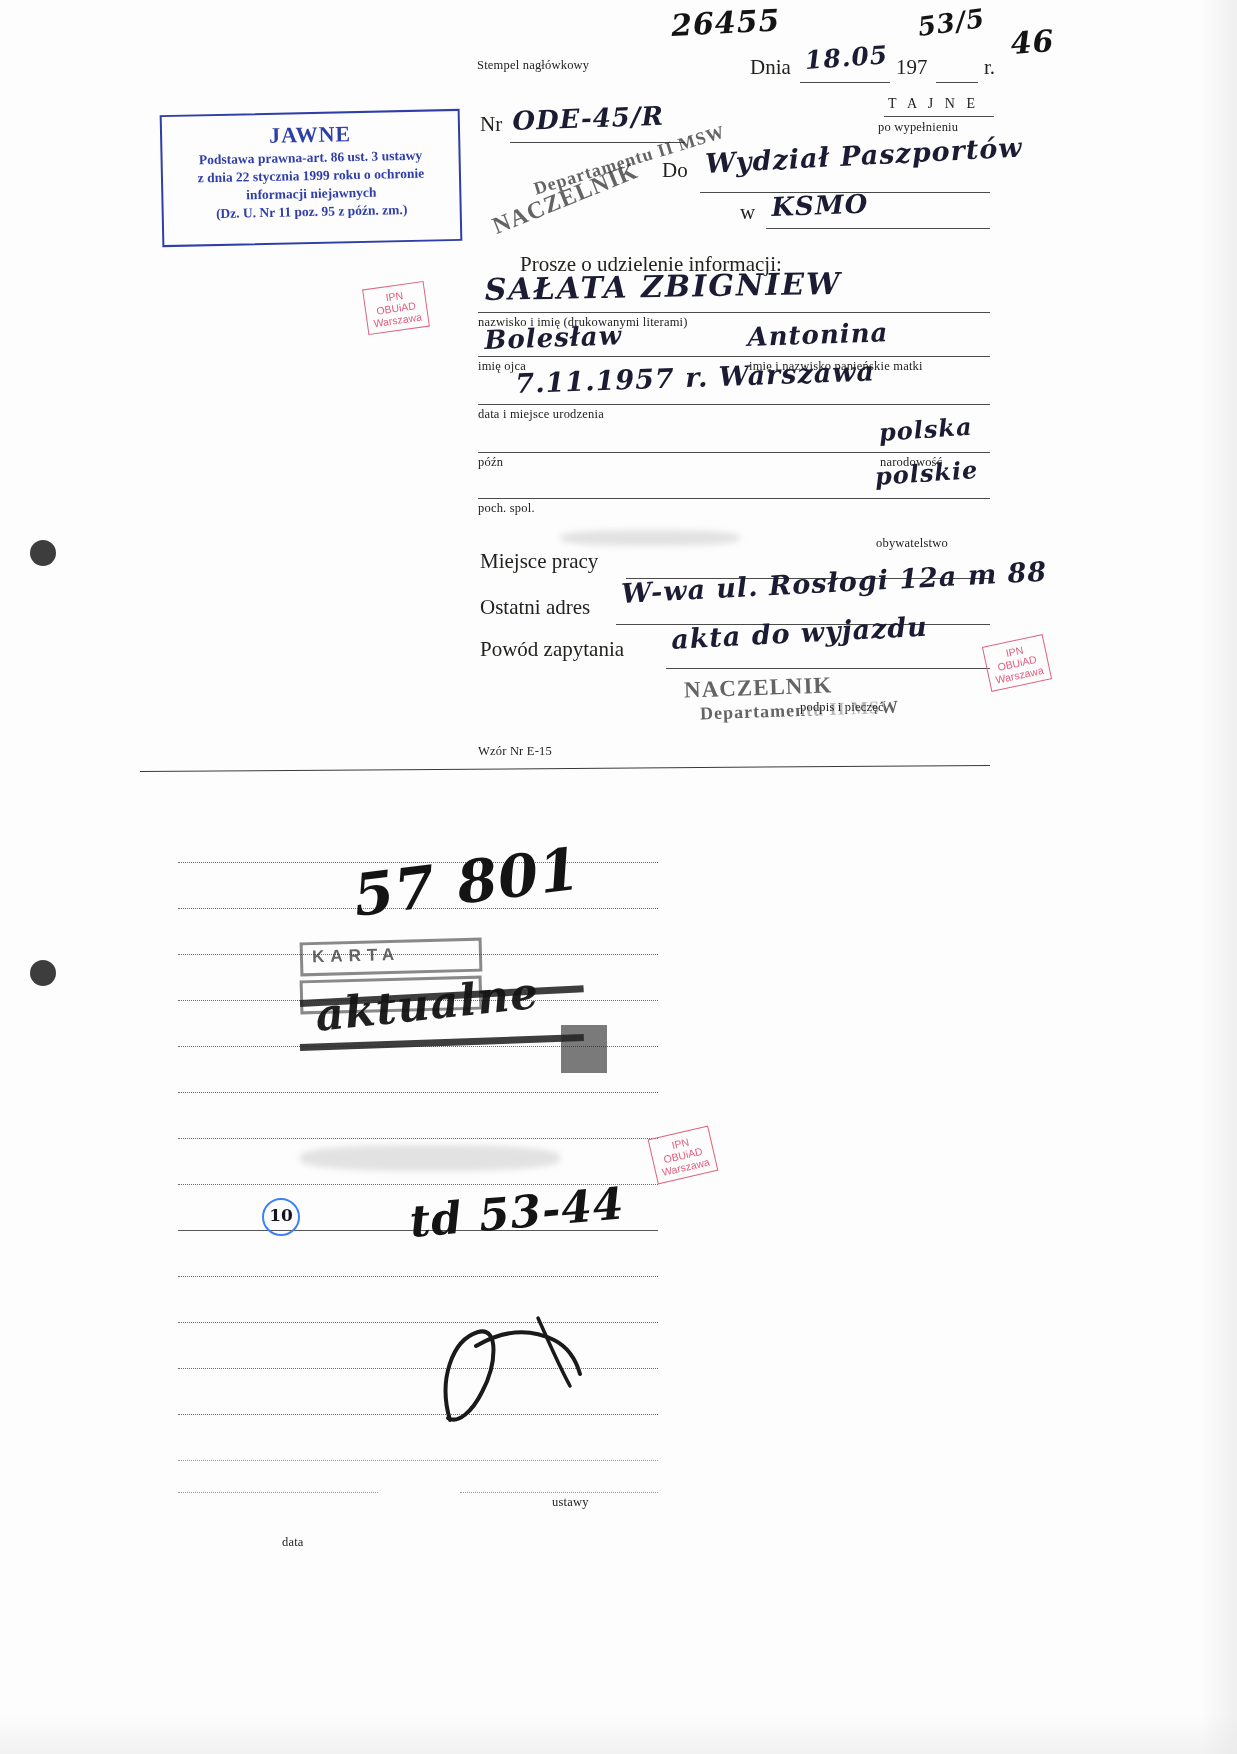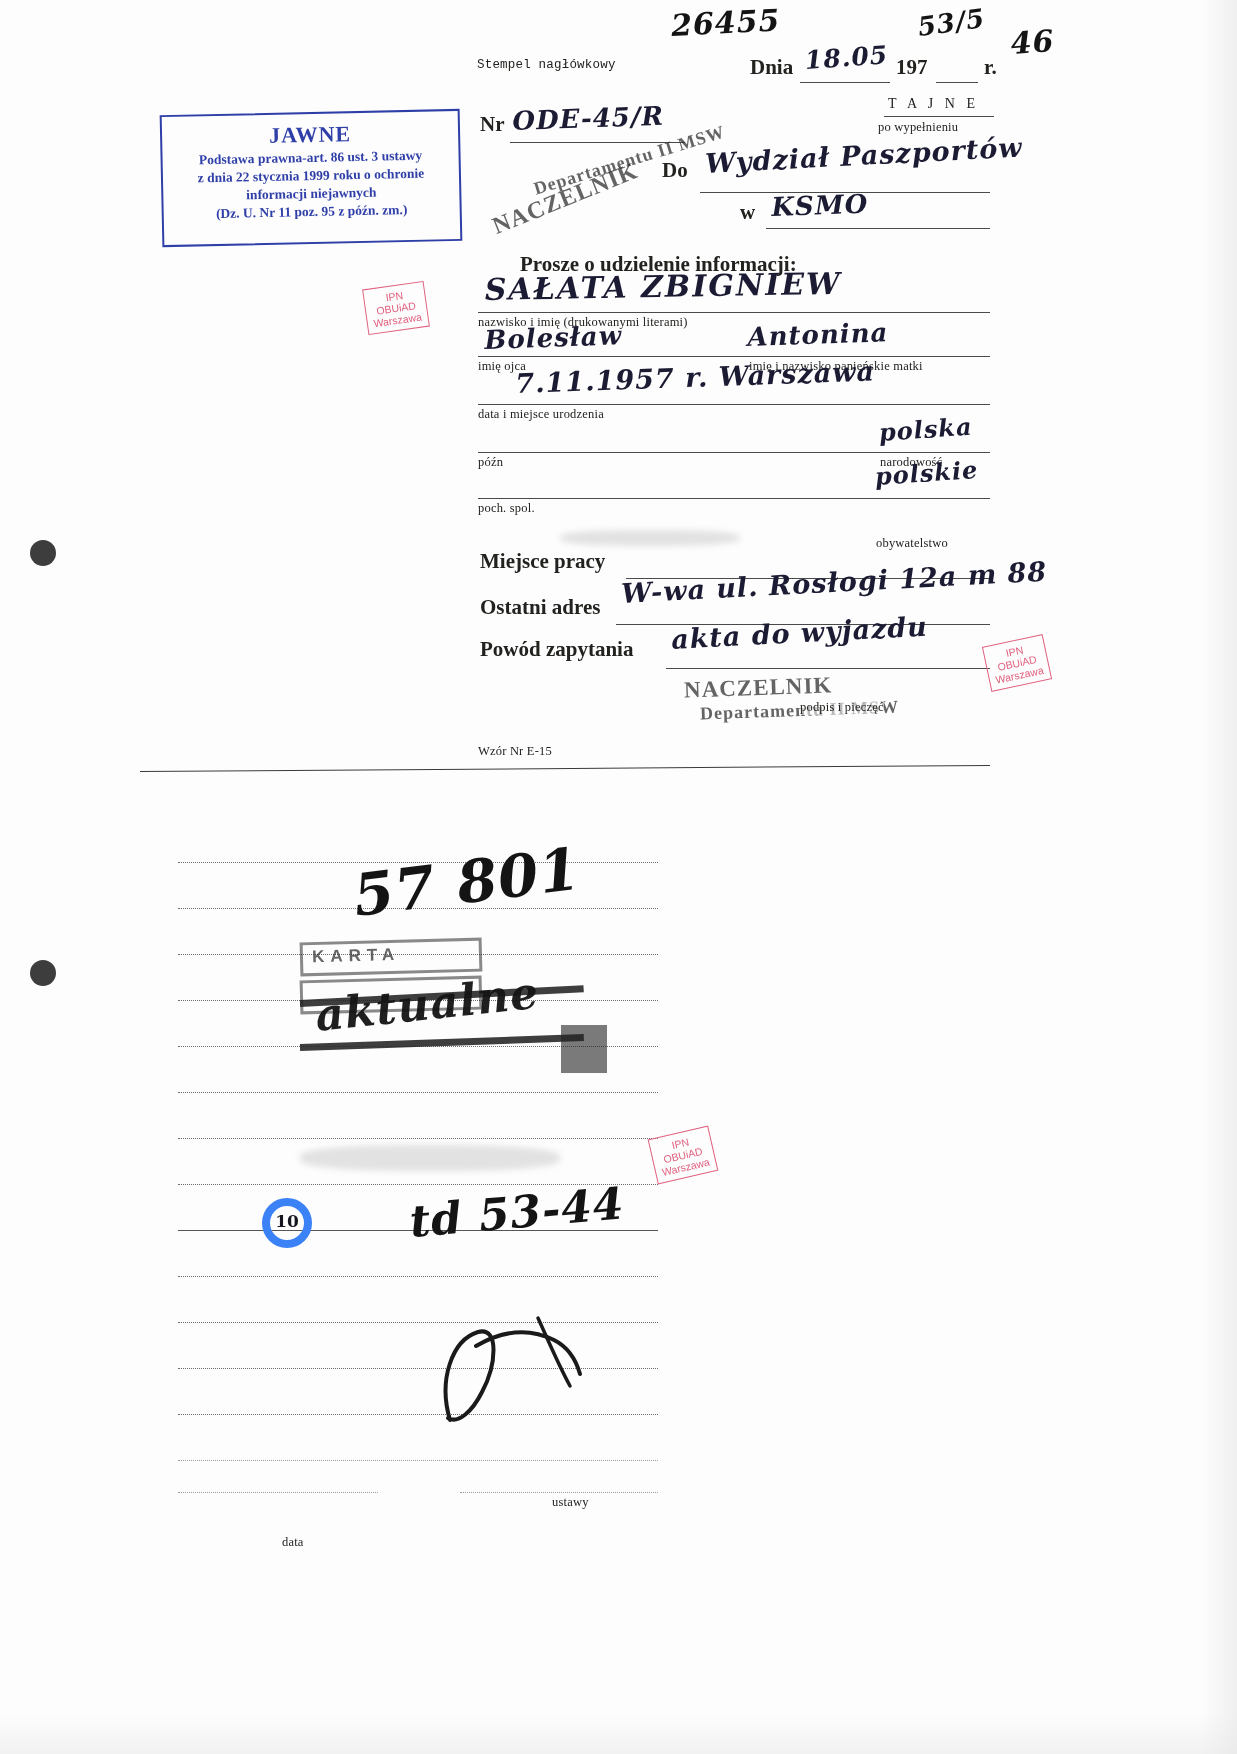--- a/index.html
+++ b/index.html
@@ -43,21 +43,20 @@
   }
   .tiny {
     font-size: 12.5px;
     letter-spacing: 0.2px;
   }
   .small {
     font-size: 14px;
   }
   .big {
     font-size: 21px;
-    font-weight: bold;
   }
 
   
   .rule {
     position: absolute;
     border-bottom: 1px solid #4a4a4a;
     height: 0;
   }
   .rule-dotted {
     position: absolute;
@@ -138,21 +137,21 @@
   .punch {
     position: absolute;
     width: 26px; height: 26px;
     border-radius: 50%;
     background: #3d3d3d;
   }
 
   .ring-number {
     position: absolute;
     width: 34px; height: 34px;
-    border: 8px solid #3b82f6;
+    border: 2px solid #3b82f6;
     border-radius: 50%;
     text-align: center;
     line-height: 31px;
     font-family: "DejaVu Serif", serif;
     font-weight: bold;
     font-size: 17px;
     color: #15151f;
   }
 
   
@@ -195,21 +194,21 @@
   <div class="scan-edge-bottom"></div>
   <div class="punch" style="left:30px; top:540px;"></div>
   <div class="punch" style="left:30px; top:960px;"></div>
   <div class="smudge" style="left:300px; top:1145px; width:260px; height:26px;"></div>
   <div class="smudge" style="left:560px; top:530px; width:180px; height:16px;"></div>
 
   <div class="abs hand hand-dark" style="left:672px; top:8px; font-size:30px; transform: rotate(-3deg);">26455</div>
   <div class="abs hand hand-dark" style="left:920px; top:12px; font-size:26px; transform: rotate(-8deg);">53/5</div>
   <div class="abs hand hand-dark" style="left:1012px; top:26px; font-size:30px; transform: rotate(-4deg);">46</div>
 
-  <div class="abs printed tiny" style="left:477px; top:58px;font-family:Liberation Mono, monospace;">Stempel nagłówkowy</div>
+  <div class="abs printed tiny" style="left:477px; top:58px;">Stempel nagłówkowy</div>
 
   <div class="abs printed big" style="left:750px; top:55px;">Dnia</div>
   <div class="abs hand hand-blue" style="left:806px; top:46px; font-size:25px; transform: rotate(-4deg);">18.05</div>
   <div class="rule" style="left:800px; top:82px; width:90px;"></div>
   <div class="abs printed big" style="left:896px; top:55px;">197</div>
   <div class="rule" style="left:936px; top:82px; width:42px;"></div>
   <div class="abs printed big" style="left:984px; top:55px;">r.</div>
 
   <div class="abs printed small" style="left:888px; top:96px; letter-spacing:4px; font-weight:500;">T A J N E</div>
   <div class="rule" style="left:884px; top:116px; width:110px;"></div>

